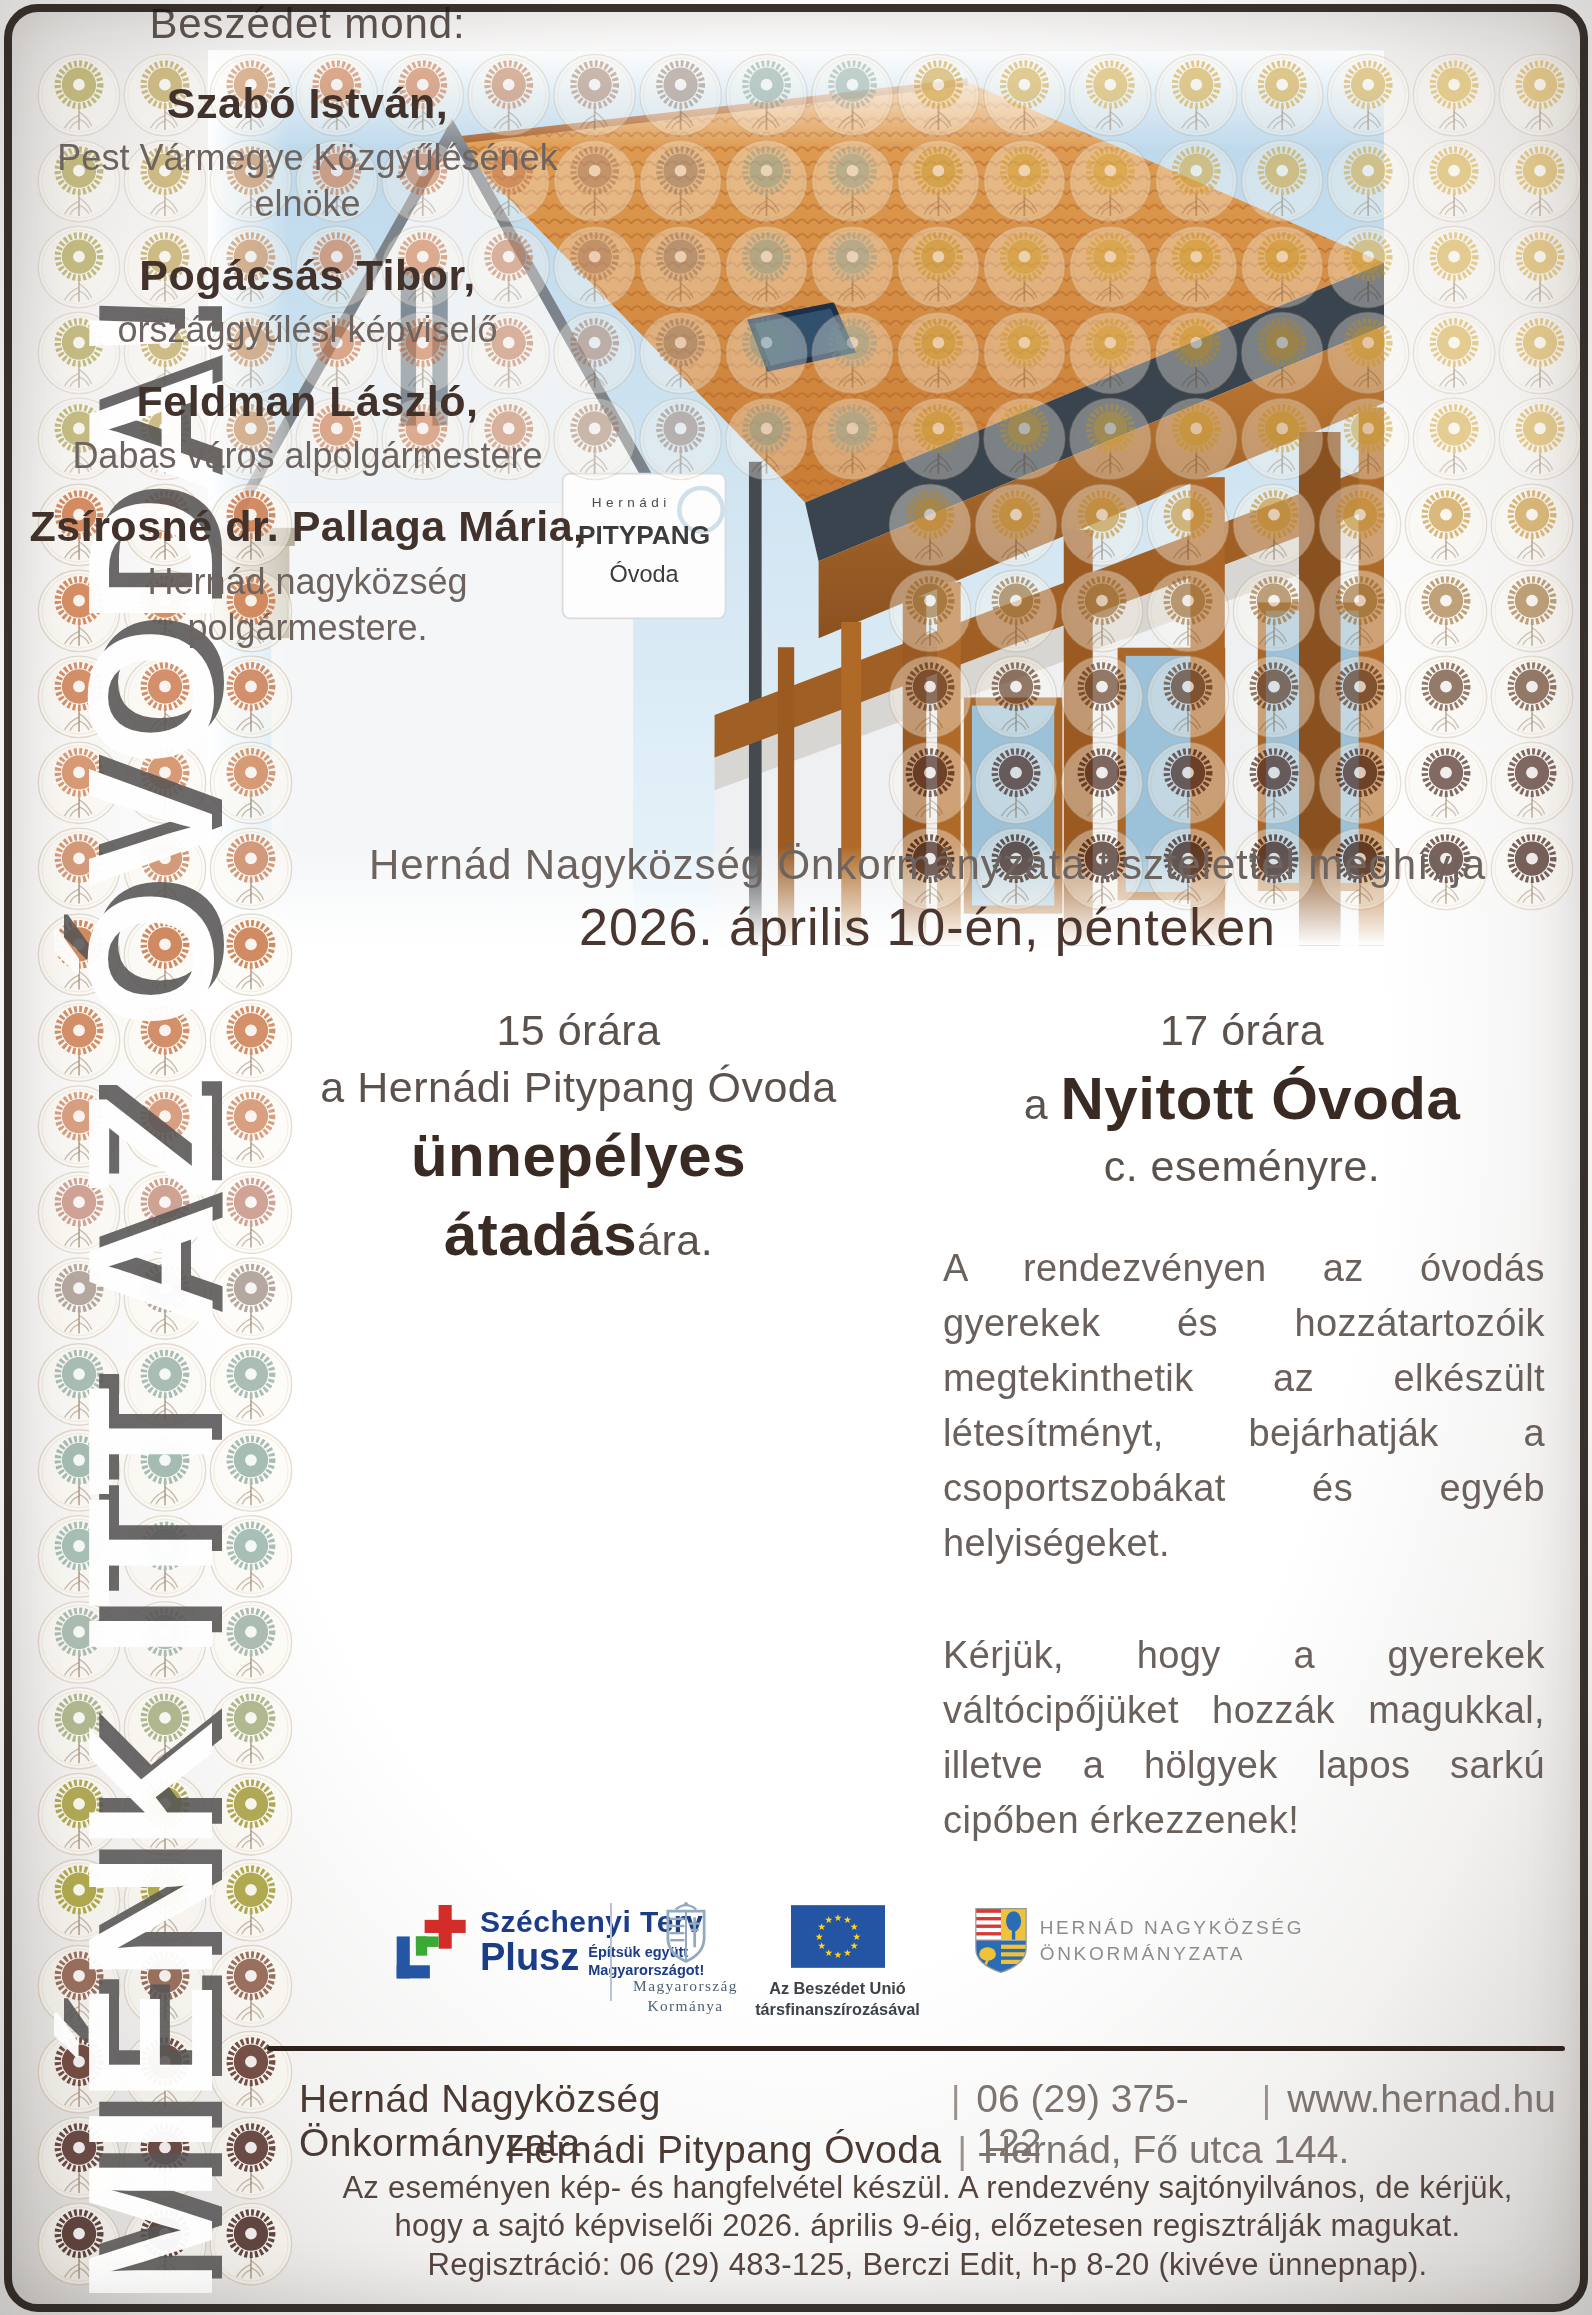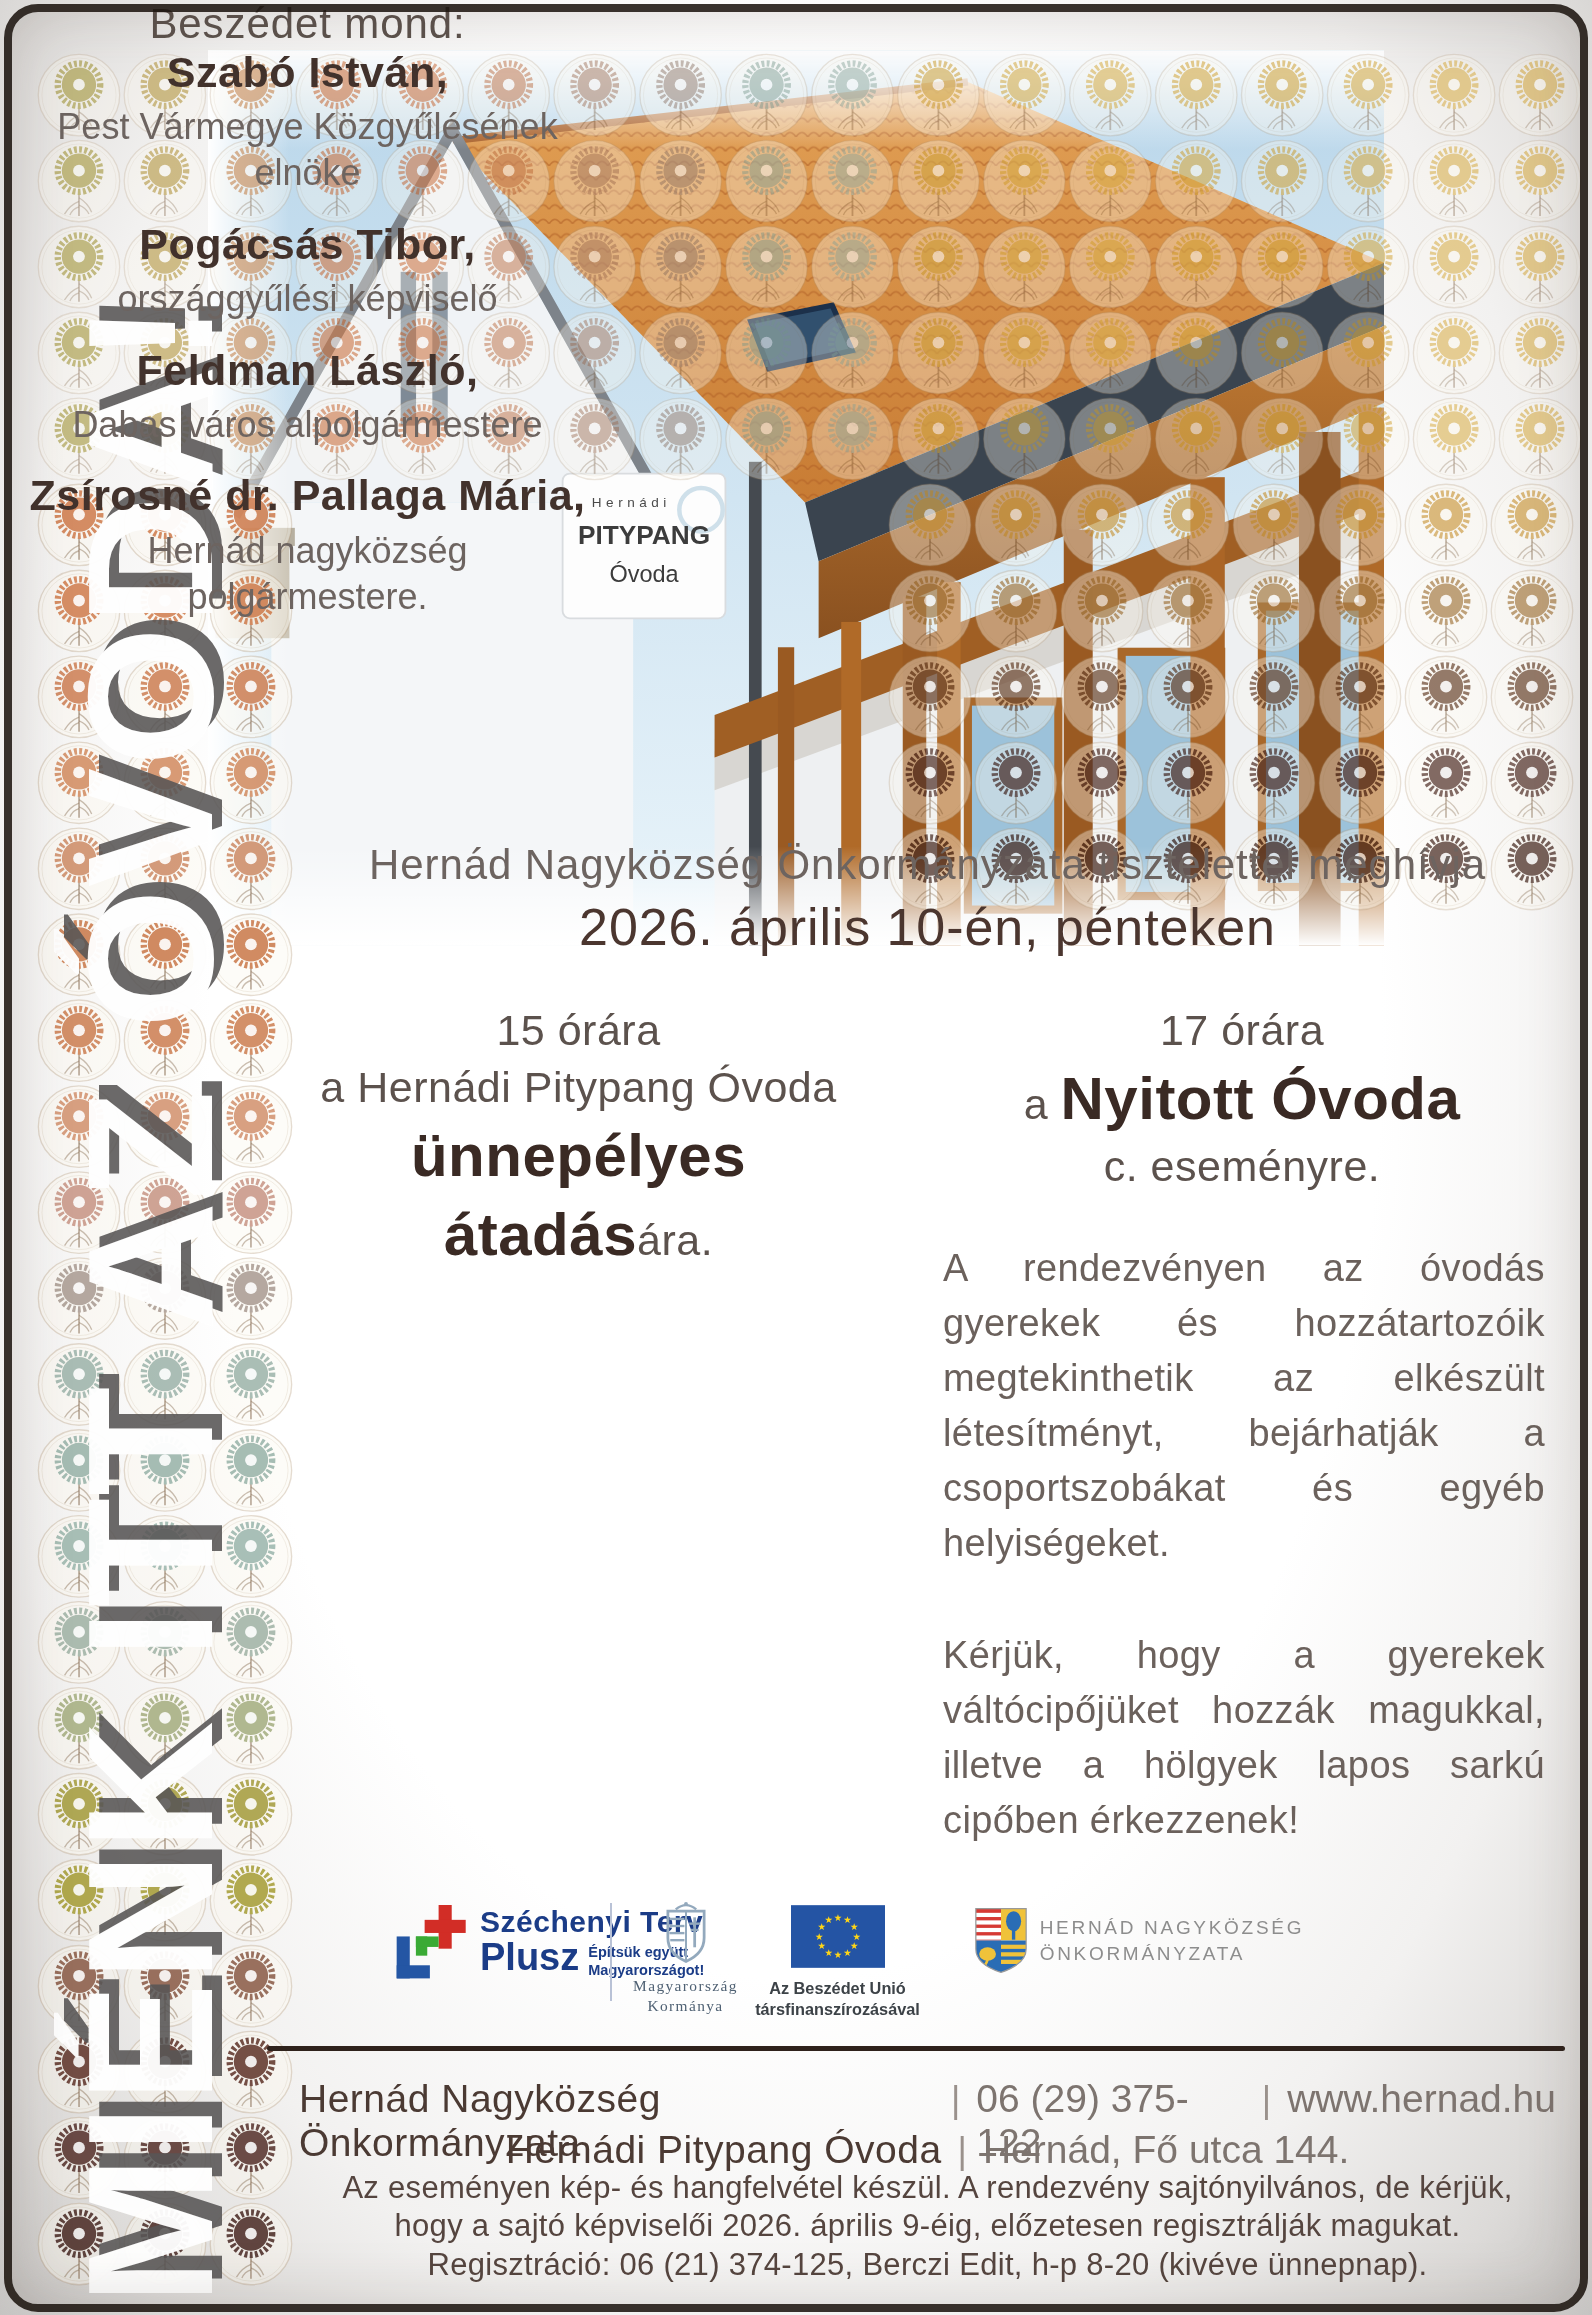--- a/index.html
+++ b/index.html
@@ -22,21 +22,21 @@
     color:#ffffff;opacity:0.96;text-shadow:14.5px 10px 0 rgba(88,86,86,0.92);}
   
   .content{position:absolute;inset:0;z-index:4;color:#5c524d;}
   .intro{left:299px;top:841px;width:1257px;text-align:center;font-size:42px;letter-spacing:0.9px;color:#6d6460;}
   .date-line{left:299px;top:897px;width:1257px;text-align:center;font-size:52px;letter-spacing:0.9px;color:#4b362f;}
   .event{top:1002px;text-align:center;font-size:43px;line-height:1.32;color:#5c524d;letter-spacing:0.5px;}
   .event-left{left:271px;width:615px;}
   .event-right{left:941px;width:602px;}
   .emph{font-weight:600;color:#3a2a24;font-size:60px;}
   .speakers{left:285px;top:1250px;width:615px;text-align:center;}
-  .speeches-heading{font-size:42px;color:#5c524d;letter-spacing:0.9px;}
+  .speeches-heading{font-size:42px;color:#5c524d;margin-bottom:31px;letter-spacing:0.9px;}
   .speaker{margin-bottom:23.5px;}
   .speaker-name{font-size:43px;font-weight:600;color:#42322c;margin-bottom:7.2px;letter-spacing:0.5px;}
   .speaker-role{font-size:36px;color:#6d6460;line-height:1.28;max-width:543px;margin:0 auto;}
   .info-col{left:943px;top:1241px;width:602px;}
   .info-col p{margin:0 0 56px 0;font-size:38px;line-height:1.45;text-align:justify;color:#6b615c;
     letter-spacing:0.4px;hyphens:auto;-webkit-hyphens:auto;}
   
   .logo-block{position:absolute;}
   .szechenyi{left:389px;top:1905px;display:flex;gap:11px;align-items:flex-start;}
   .sz-text{display:flex;flex-direction:column;color:#1b3c87;}
@@ -516,20 +516,20 @@
 
     <div class="footer-line footer-line2 abs">
       <span class="f-strong">Hernádi Pitypang Óvoda</span>
       <span class="f-sep">|</span>
       <span class="f-light">Hernád, Fő utca 144.</span>
     </div>
 
     <div class="smallprint abs">
       <div>Az eseményen kép- és hangfelvétel készül. A rendezvény sajtónyilvános, de kérjük,</div>
       <div>hogy a sajtó képviselői 2026. április 9-éig, előzetesen regisztrálják magukat.</div>
-      <div>Regisztráció: 06 (21) 374-125, Berczi Edit, h-p 8-20 (kivéve ünnepnap).</div>
+      <div>Regisztráció: 06 (29) 483-125, Berczi Edit, h-p 8-20 (kivéve ünnepnap).</div>
     </div>
 
   </div>
 
   <div class="frame"></div>
 </div>
 
 
 </body></html>

